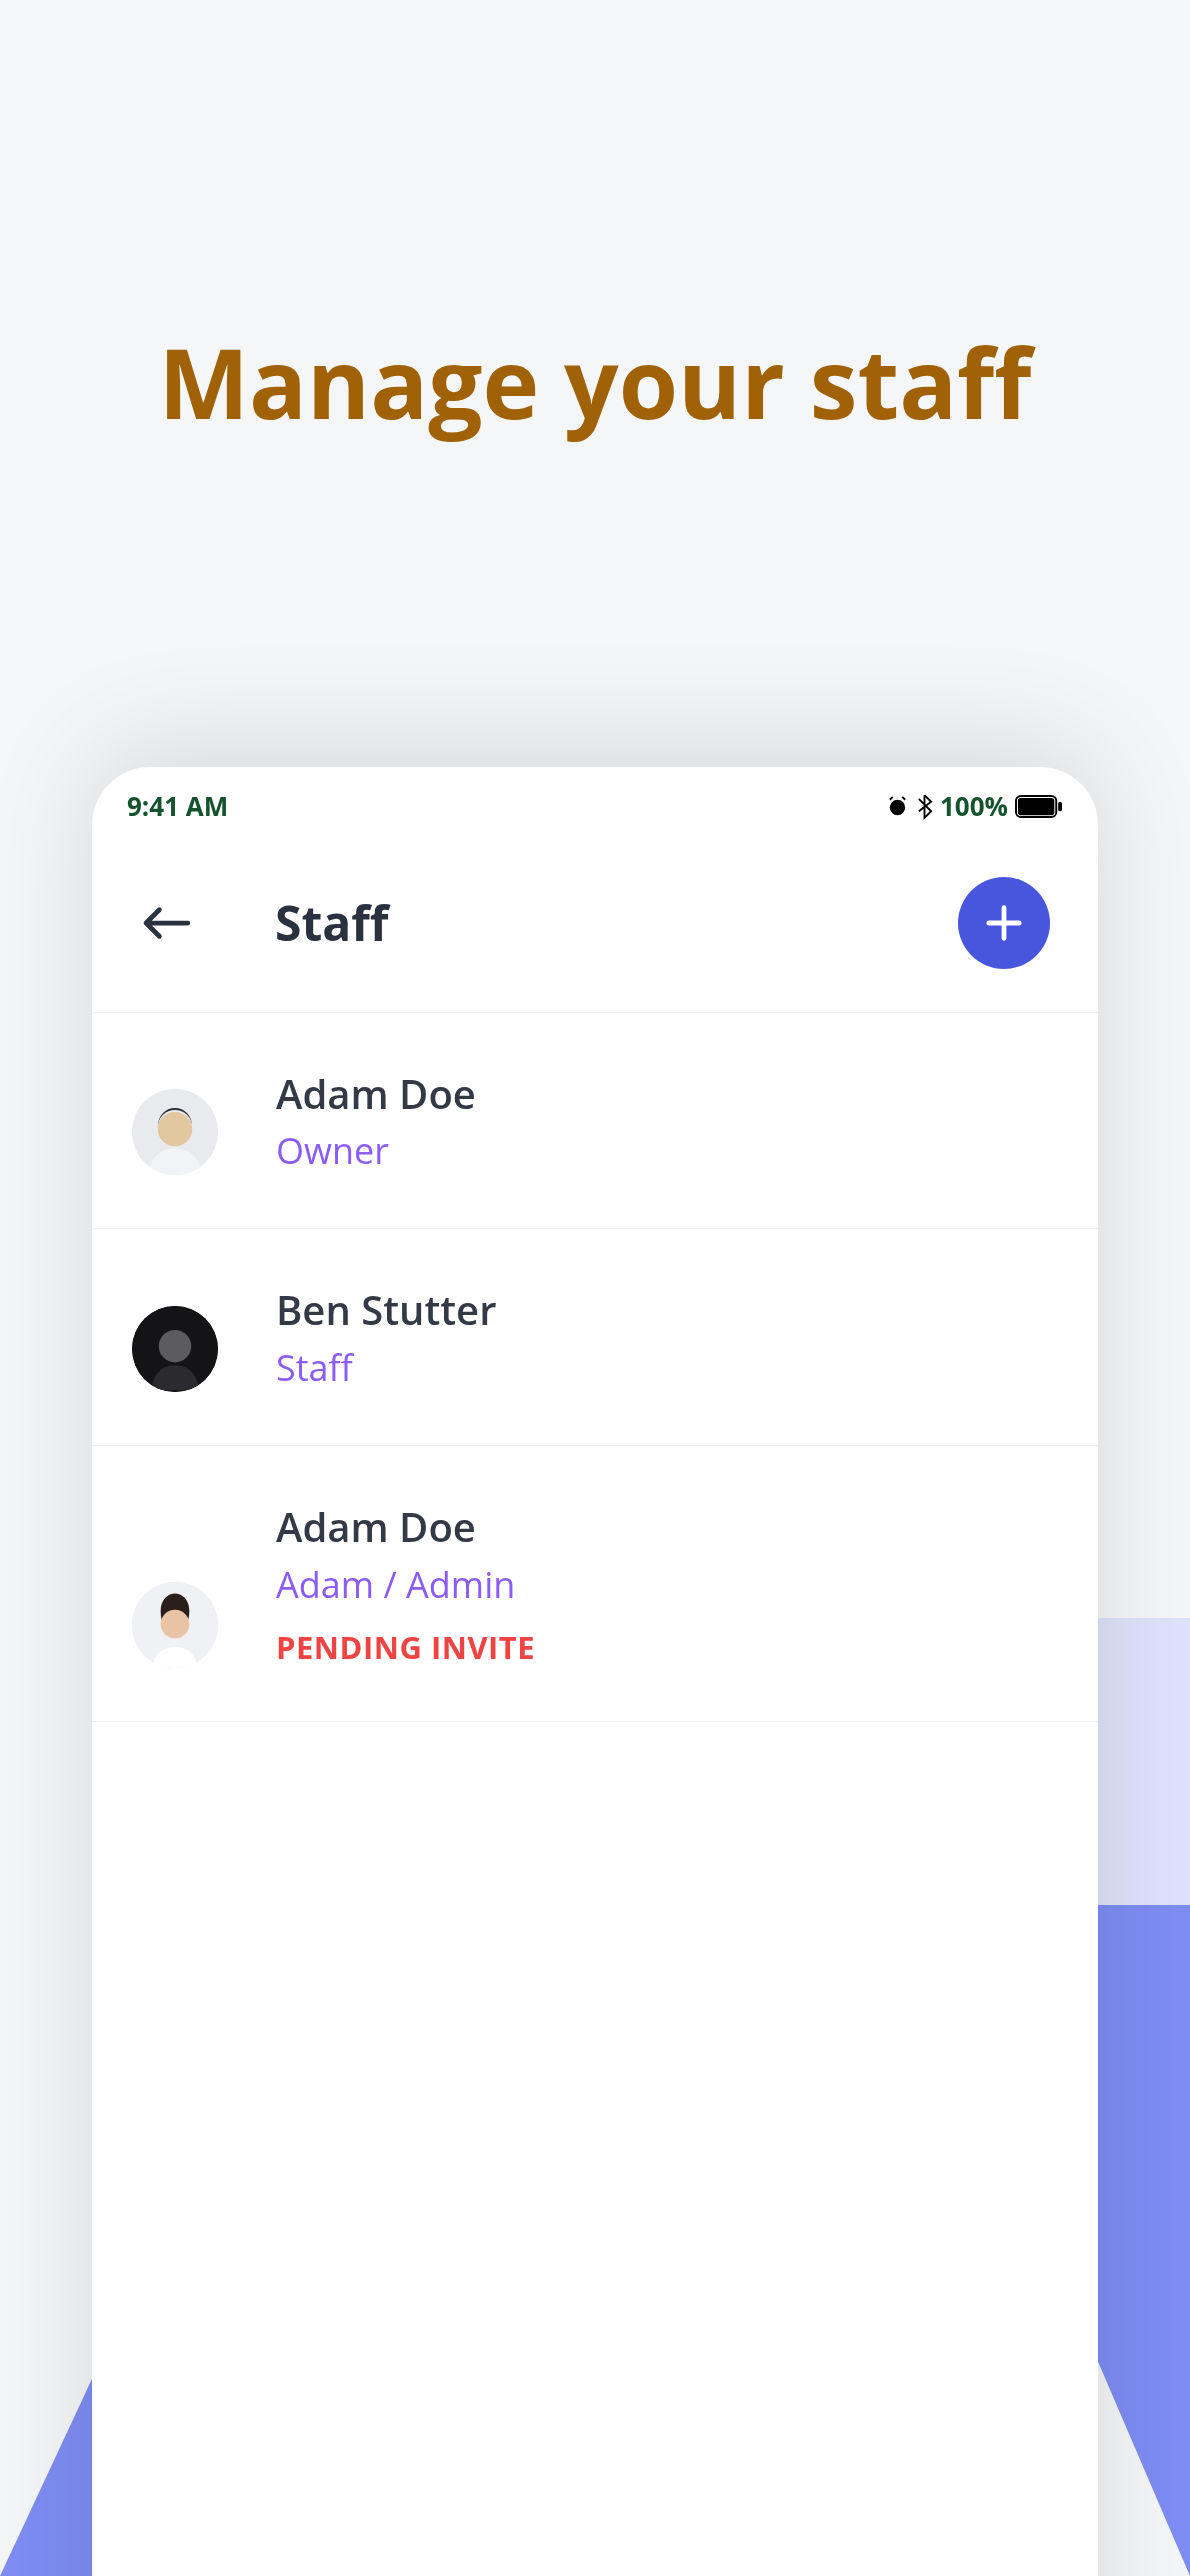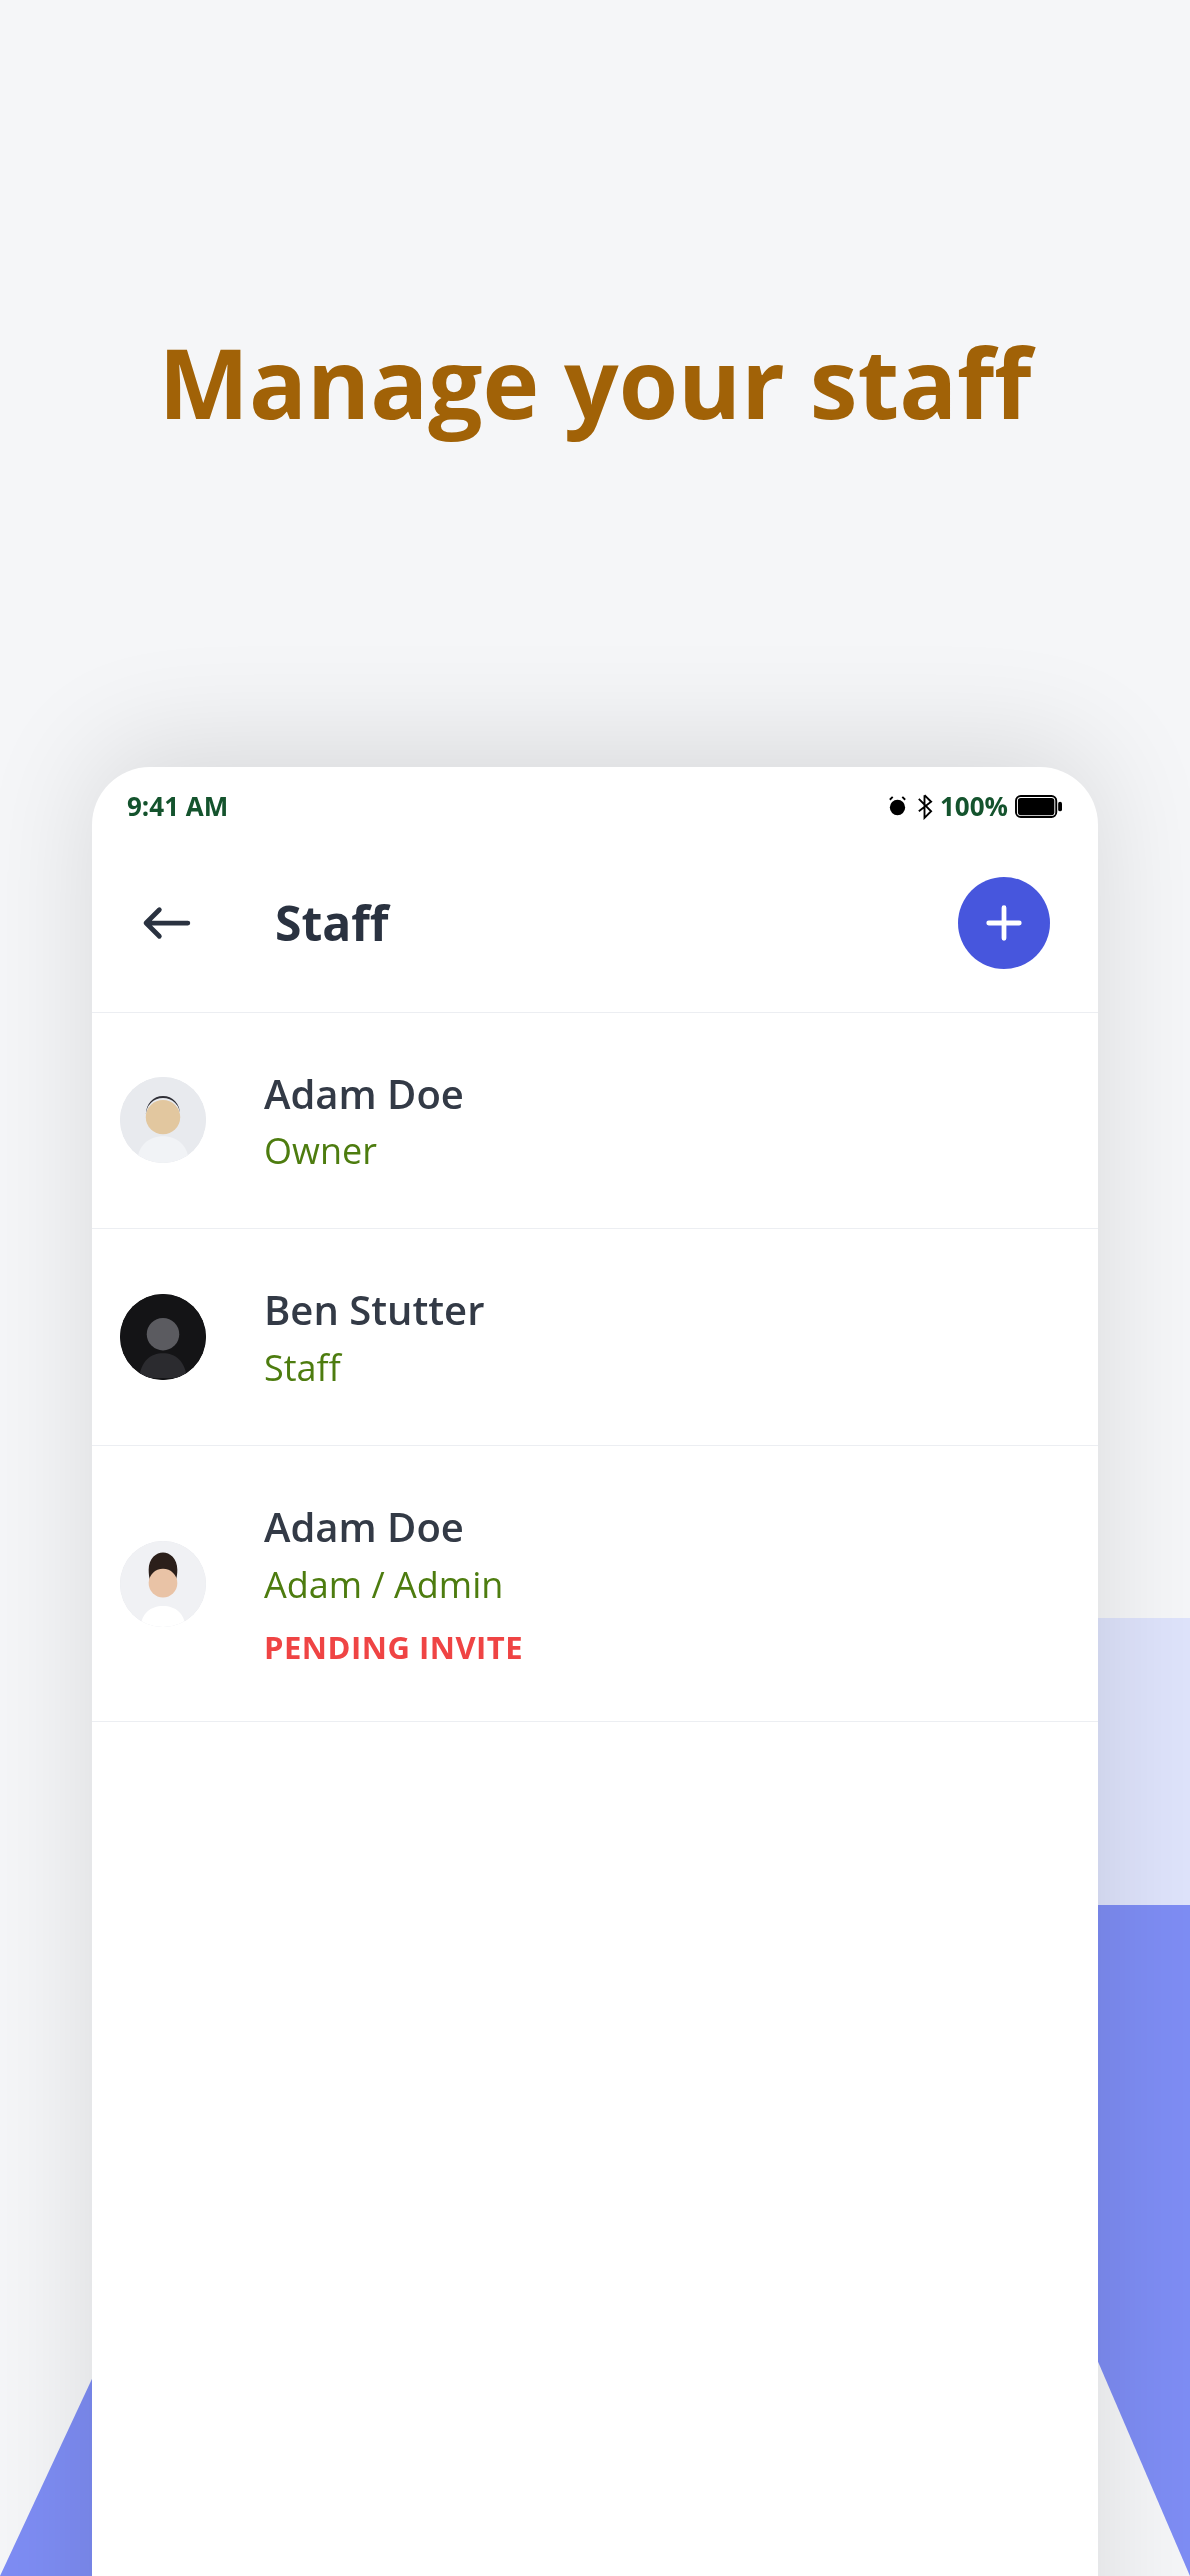--- a/index.html
+++ b/index.html
@@ -124,22 +124,22 @@
     border-radius: 46px;
     background: #4756dd;
     display: flex;
     align-items: center;
     justify-content: center;
     color: #fff;
   }
 
   .staff-item {
     display: flex;
-    align-items: center;
-    padding: 53px 48px 53px 28px;
+    align-items: flex-end;
+    padding: 53px 48px 53px 40px;
     border-bottom: 1px solid #eceef2;
   }
   .avatar {
     width: 86px;
     height: 86px;
     border-radius: 43px;
     background: #e5e7ec;
     flex: none;
     display: flex;
     align-items: center;
@@ -154,21 +154,21 @@
     flex-direction: column;
     gap: 5.8px;
   }
   .staff-name {
     font-size: 40px;
     font-weight: 600;
     color: #333a46;
   }
   .staff-role {
     font-size: 36px;
-    color: #4d7c0f;
+    color: #8b5cf6;
   }
   .staff-badge {
     margin-top: 11.5px;
     font-size: 31px;
     font-weight: 700;
     color: #ef4444;
     letter-spacing: 0.5px;
   }
 </style>
 </head>

